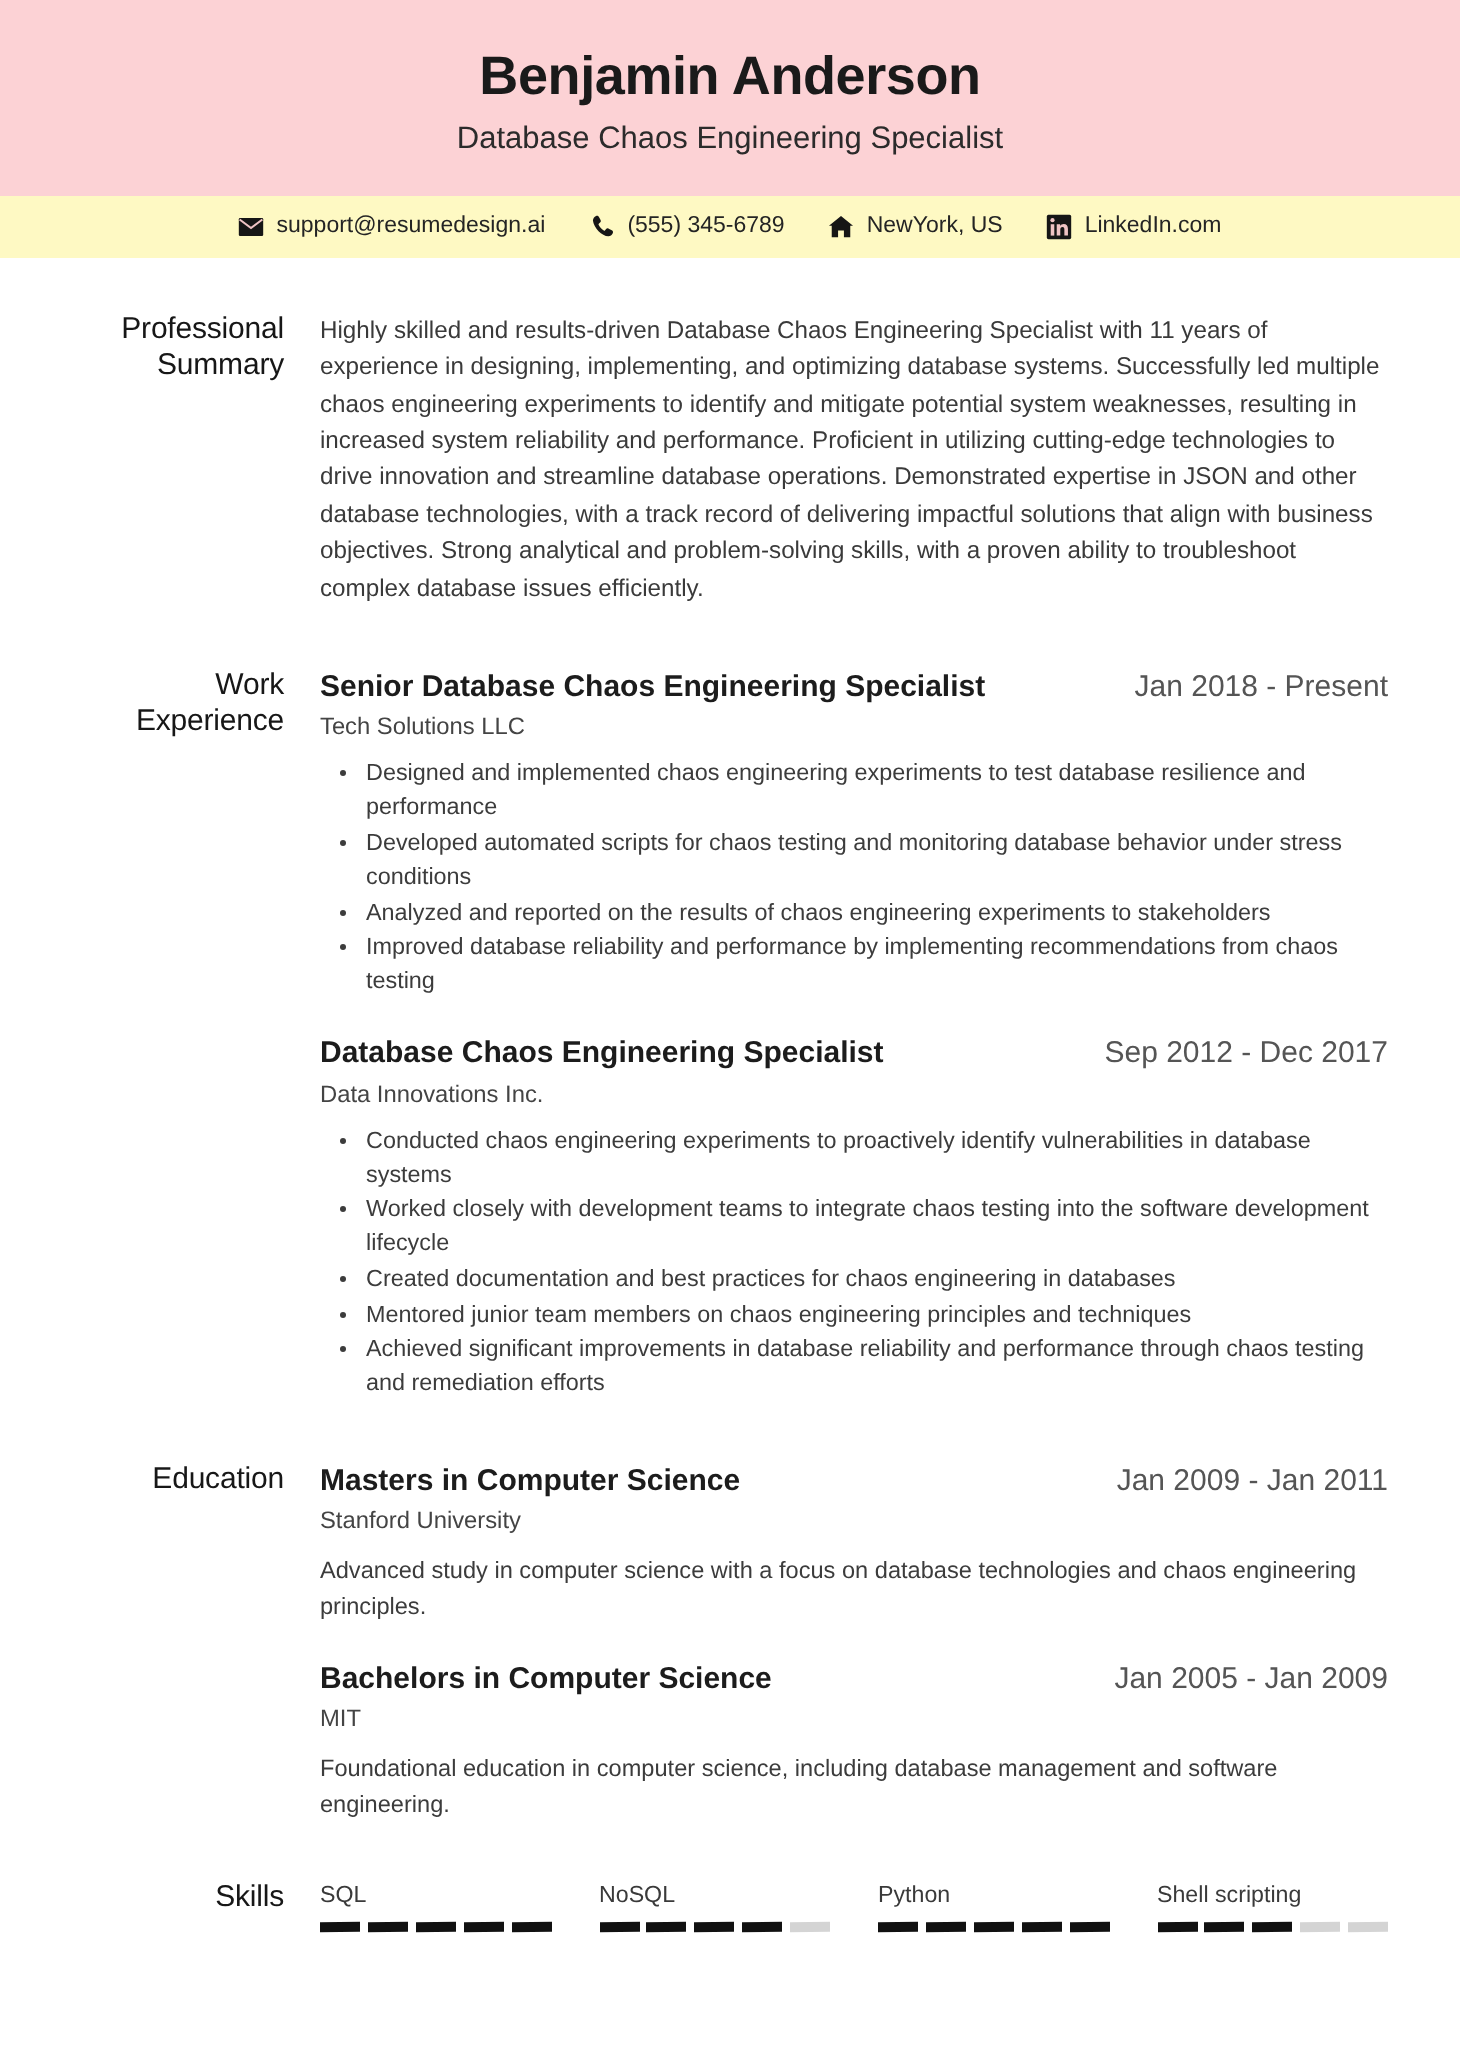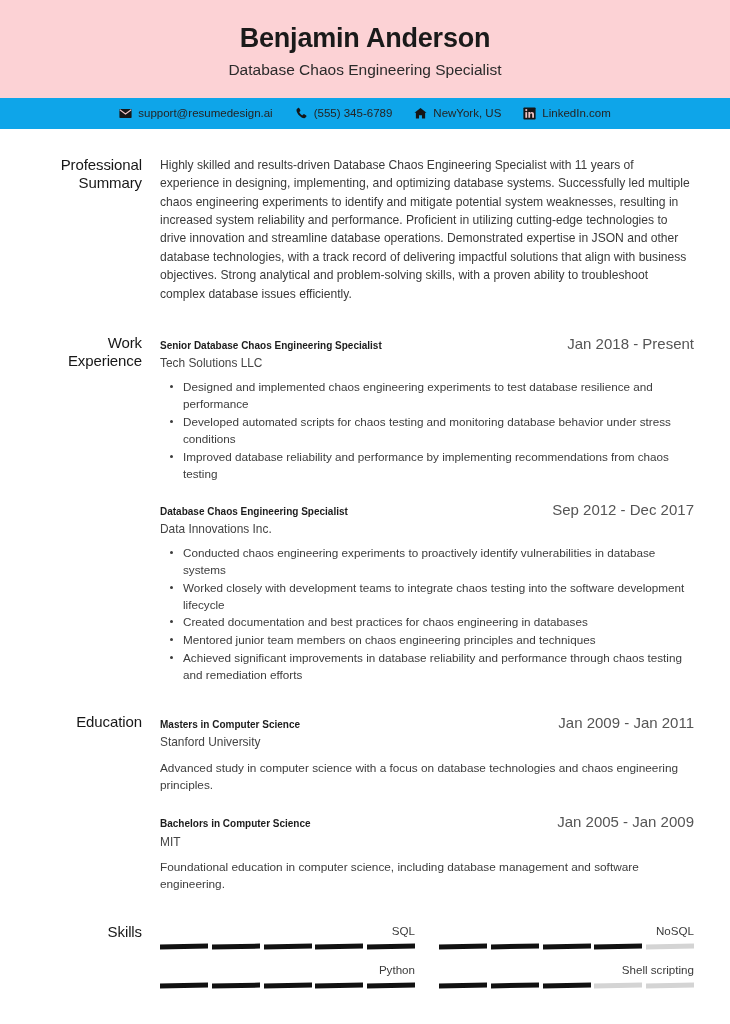--- a/index.html
+++ b/index.html
@@ -42,21 +42,21 @@
 
   .job-title {
     margin-top: 7px;
     font-size: 15.5px;
     color: #2b2b2b;
     font-weight: normal;
     line-height: 1.2;
   }
 
   .contact-band {
-    background: #0ea5e9;
+    background: #fef9c3;
     padding: 9px 10px 9px 10px;
     display: flex;
     justify-content: center;
     align-items: center;
     gap: 22px;
   }
 
   .contact-item {
     display: flex;
     align-items: center;
@@ -120,21 +120,21 @@
   .entry + .entry { margin-top: 18px; }
 
   .entry-head {
     display: flex;
     align-items: baseline;
     justify-content: space-between;
     gap: 14px;
   }
 
   .entry-title {
-    font-size: 10px;
+    font-size: 15px;
     font-weight: bold;
     color: #1c1c1c;
     line-height: 1.35;
   }
 
   .entry-date {
     font-size: 15px;
     color: #555555;
     white-space: nowrap;
     flex: 0 0 auto;
@@ -179,24 +179,23 @@
     font-size: 11.8px;
     line-height: 1.48;
     color: #3c3c3c;
   }
 
   
   .skills-section { padding-top: 29px; }
 
   .skills-grid {
     display: grid;
-    grid-template-columns: 1fr 1fr;
+    grid-template-columns: 1fr 1fr 1fr 1fr;
     column-gap: 24px;
     row-gap: 13px;
-    text-align: right;
   }
 
   .skill { }
 
   .skill-name {
     font-size: 11.6px;
     color: #3a3a3a;
     line-height: 1.3;
     margin-bottom: 6px;
   }
@@ -285,20 +284,21 @@
 
         <div class="entry">
           <div class="entry-head">
             <div class="entry-title">Senior Database Chaos Engineering Specialist</div>
             <div class="entry-date">Jan 2018 - Present</div>
           </div>
           <div class="entry-org">Tech Solutions LLC</div>
           <ul class="entry-bullets">
             <li>Designed and implemented chaos engineering experiments to test database resilience and performance</li>
             <li>Developed automated scripts for chaos testing and monitoring database behavior under stress conditions</li>
+            <li>Analyzed and reported on the results of chaos engineering experiments to stakeholders</li>
             <li>Improved database reliability and performance by implementing recommendations from chaos testing</li>
           </ul>
         </div>
 
         <div class="entry">
           <div class="entry-head">
             <div class="entry-title">Database Chaos Engineering Specialist</div>
             <div class="entry-date">Sep 2012 - Dec 2017</div>
           </div>
           <div class="entry-org">Data Innovations Inc.</div>

